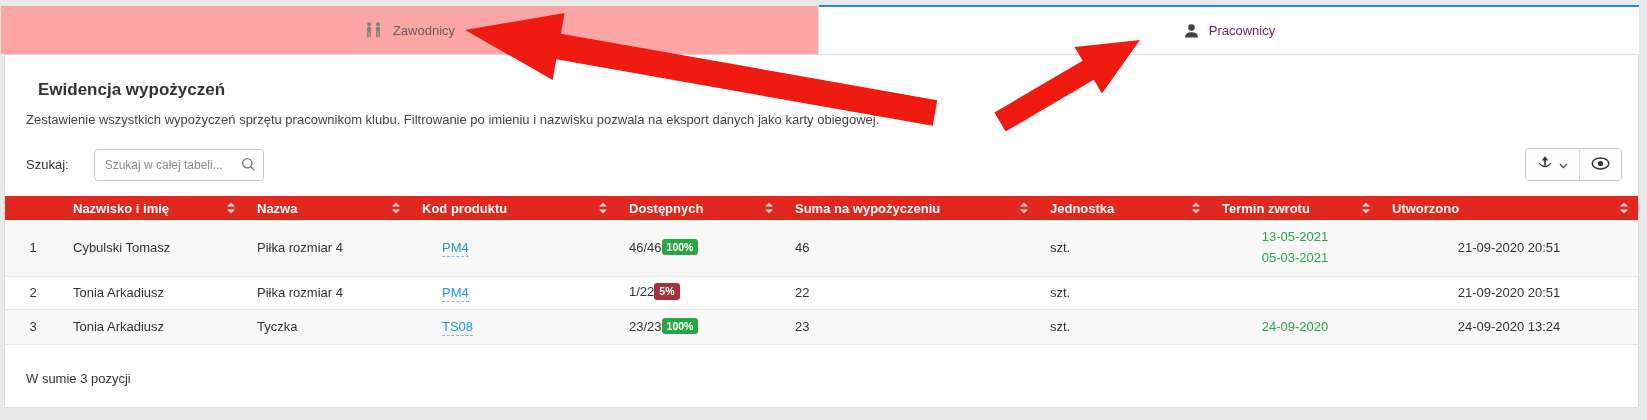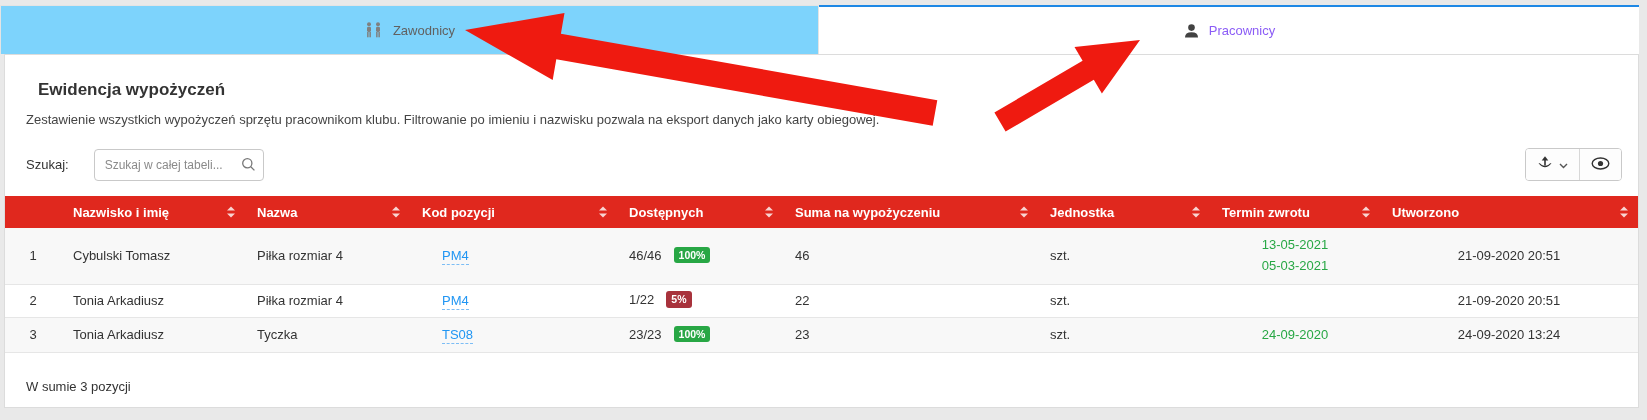--- a/index.html
+++ b/index.html
@@ -4,22 +4,22 @@
 <style>
   html,body { margin:0; padding:0; }
   body {
     width:1647px; height:420px; position:relative; overflow:hidden;
     background:#e9e9e9; font-family:"Liberation Sans", sans-serif; color:#333;
   }
   
   .tabbar { position:absolute; top:5px; left:0; width:1639px; height:49px; display:flex; }
   .tab { display:flex; align-items:center; justify-content:center; gap:9px;
          font-size:13px; cursor:pointer; box-sizing:border-box; }
-  .tab-zaw { width:819px; background:#7dd3fc; border:1px solid #e4e4e4; border-bottom:none; color:#616161; }
-  .tab-prac { width:820px; background:#ffffff; border-top:2px solid #1e88e5; color:#8b5cf6; }
+  .tab-zaw { width:819px; background:#fca5a5; border:1px solid #e4e4e4; border-bottom:none; color:#616161; }
+  .tab-prac { width:820px; background:#ffffff; border-top:2px solid #1e88e5; color:#701a75; }
   .tab-icon { display:inline-flex; }
   
   .card { position:absolute; left:4px; top:54px; width:1635px; height:354px;
           background:#fff; border:1px solid #dcdcdc; box-sizing:border-box; }
   .card-head { padding:13px 20px 0 21px; }
   .page-title { margin:12px; font-size:17px; font-weight:bold; color:#333; }
   .page-subtitle { margin:7px 0 0 0; font-size:13px; color:#444; }
   
   .controls { display:flex; justify-content:space-between; align-items:center; margin:21px 16px 15px 21px; }
   .search-group { display:flex; align-items:center; gap:25px; font-size:13px; }
@@ -29,34 +29,34 @@
         font-family:"Liberation Sans",sans-serif; }
   .search-box input::placeholder { color:#8a8a8a; }
   .search-icon { position:absolute; right:8px; top:8px; }
   .btn-group { display:flex; border:1px solid #c9c9c9; border-radius:4px; overflow:hidden; background:#fff; }
   .btn { height:31px; display:flex; align-items:center; justify-content:center; gap:6px;
          padding:0 11px; background:#fdfdfd; border:none; cursor:pointer; }
   .btn + .btn { border-left:1px solid #d8d8d8; }
   
   table { width:100%; border-collapse:collapse; font-size:13px; table-layout:fixed; }
   thead th { background:#e0281e; color:#fff; font-weight:bold; text-align:left;
-             height:32px; padding:0 26px 0 12px; position:relative; font-size:13px; }
+             height:24px; padding:0 26px 0 12px; position:relative; font-size:13px; }
   .sort { position:absolute; right:10px; top:50%; transform:translateY(-50%);
           display:flex; flex-direction:column; gap:3px; cursor:pointer; }
   .sort .up { width:0; height:0; border-left:4px solid transparent; border-right:4px solid transparent;
               border-bottom:4px solid rgba(255,255,255,.8); }
   .sort .down { width:0; height:0; border-left:4px solid transparent; border-right:4px solid transparent;
               border-top:4px solid rgba(255,255,255,.8); }
   tbody td { padding:7px 12px; border-bottom:1px solid #e6e6e6; height:33px; box-sizing:border-box;
              vertical-align:middle; color:#333; }
   tbody tr:nth-child(odd) { background:#f8f8f8; }
   td.num { text-align:center; padding-left:0; padding-right:0; }
   td.center { text-align:center; }
   .code-link { color:#2196f3; text-decoration:none; border-bottom:1px dashed #7cbdf5; padding-bottom:1px; cursor:pointer;margin-left:20px; }
-  .badge { display:inline-block; margin-left:12px; padding:3px 5px; border-radius:3px; color:#fff;
+  .badge { display:inline-block; margin-left:0; padding:3px 5px; border-radius:3px; color:#fff;
            font-size:10.5px; font-weight:bold; line-height:1; position:relative; top:-1px; }
   .badge.success { background:#28a745; }
   .badge.danger  { background:#a8323c; }
   .return-date { color:#28a745; line-height:1.6; }
   .table-footer { padding:26px 21px; font-size:13px; color:#333; }
   
   .arrow { position:absolute; pointer-events:none; z-index:20; }
 </style>
 </head>
 <body>
@@ -163,21 +163,21 @@
             </span>
         </th>
         <th>
           <span>Nazwa</span>
           <span class="sort">
               <i class="up"></i>
               <i class="down"></i>
             </span>
         </th>
         <th>
-          <span>Kod pozycji</span>
+          <span>Kod produktu</span>
           <span class="sort">
               <i class="up"></i>
               <i class="down"></i>
             </span>
         </th>
         <th>
           <span>Dostępnych</span>
           <span class="sort">
               <i class="up"></i>
               <i class="down"></i>

